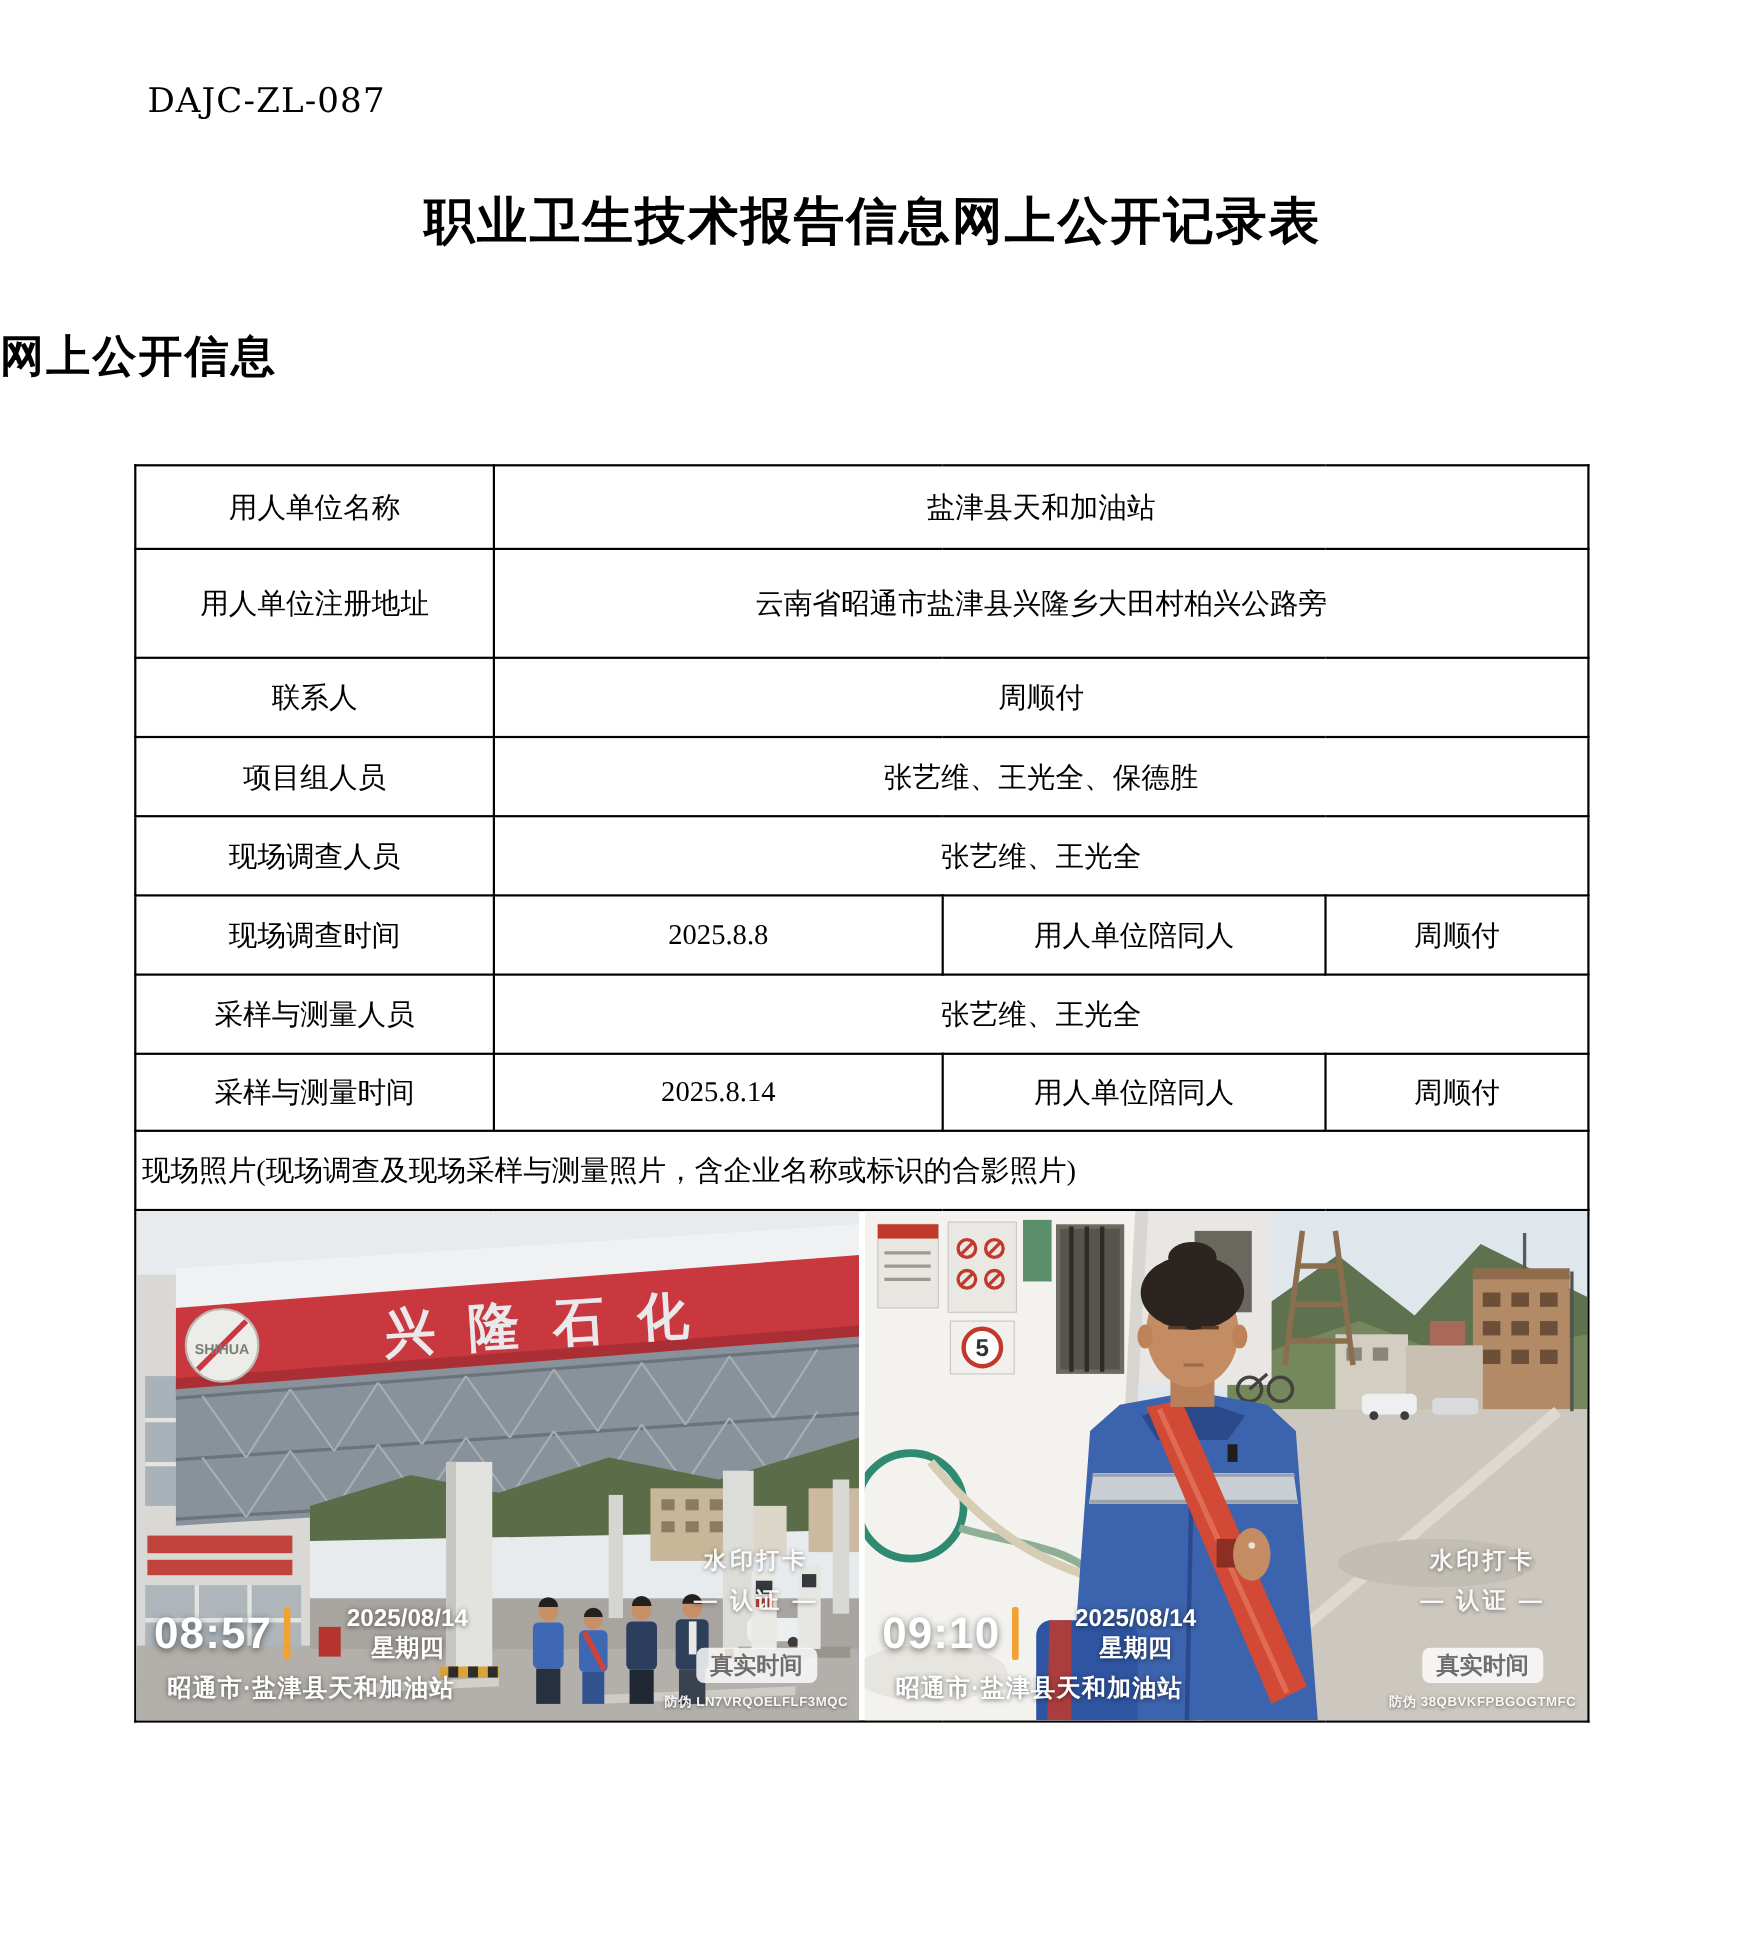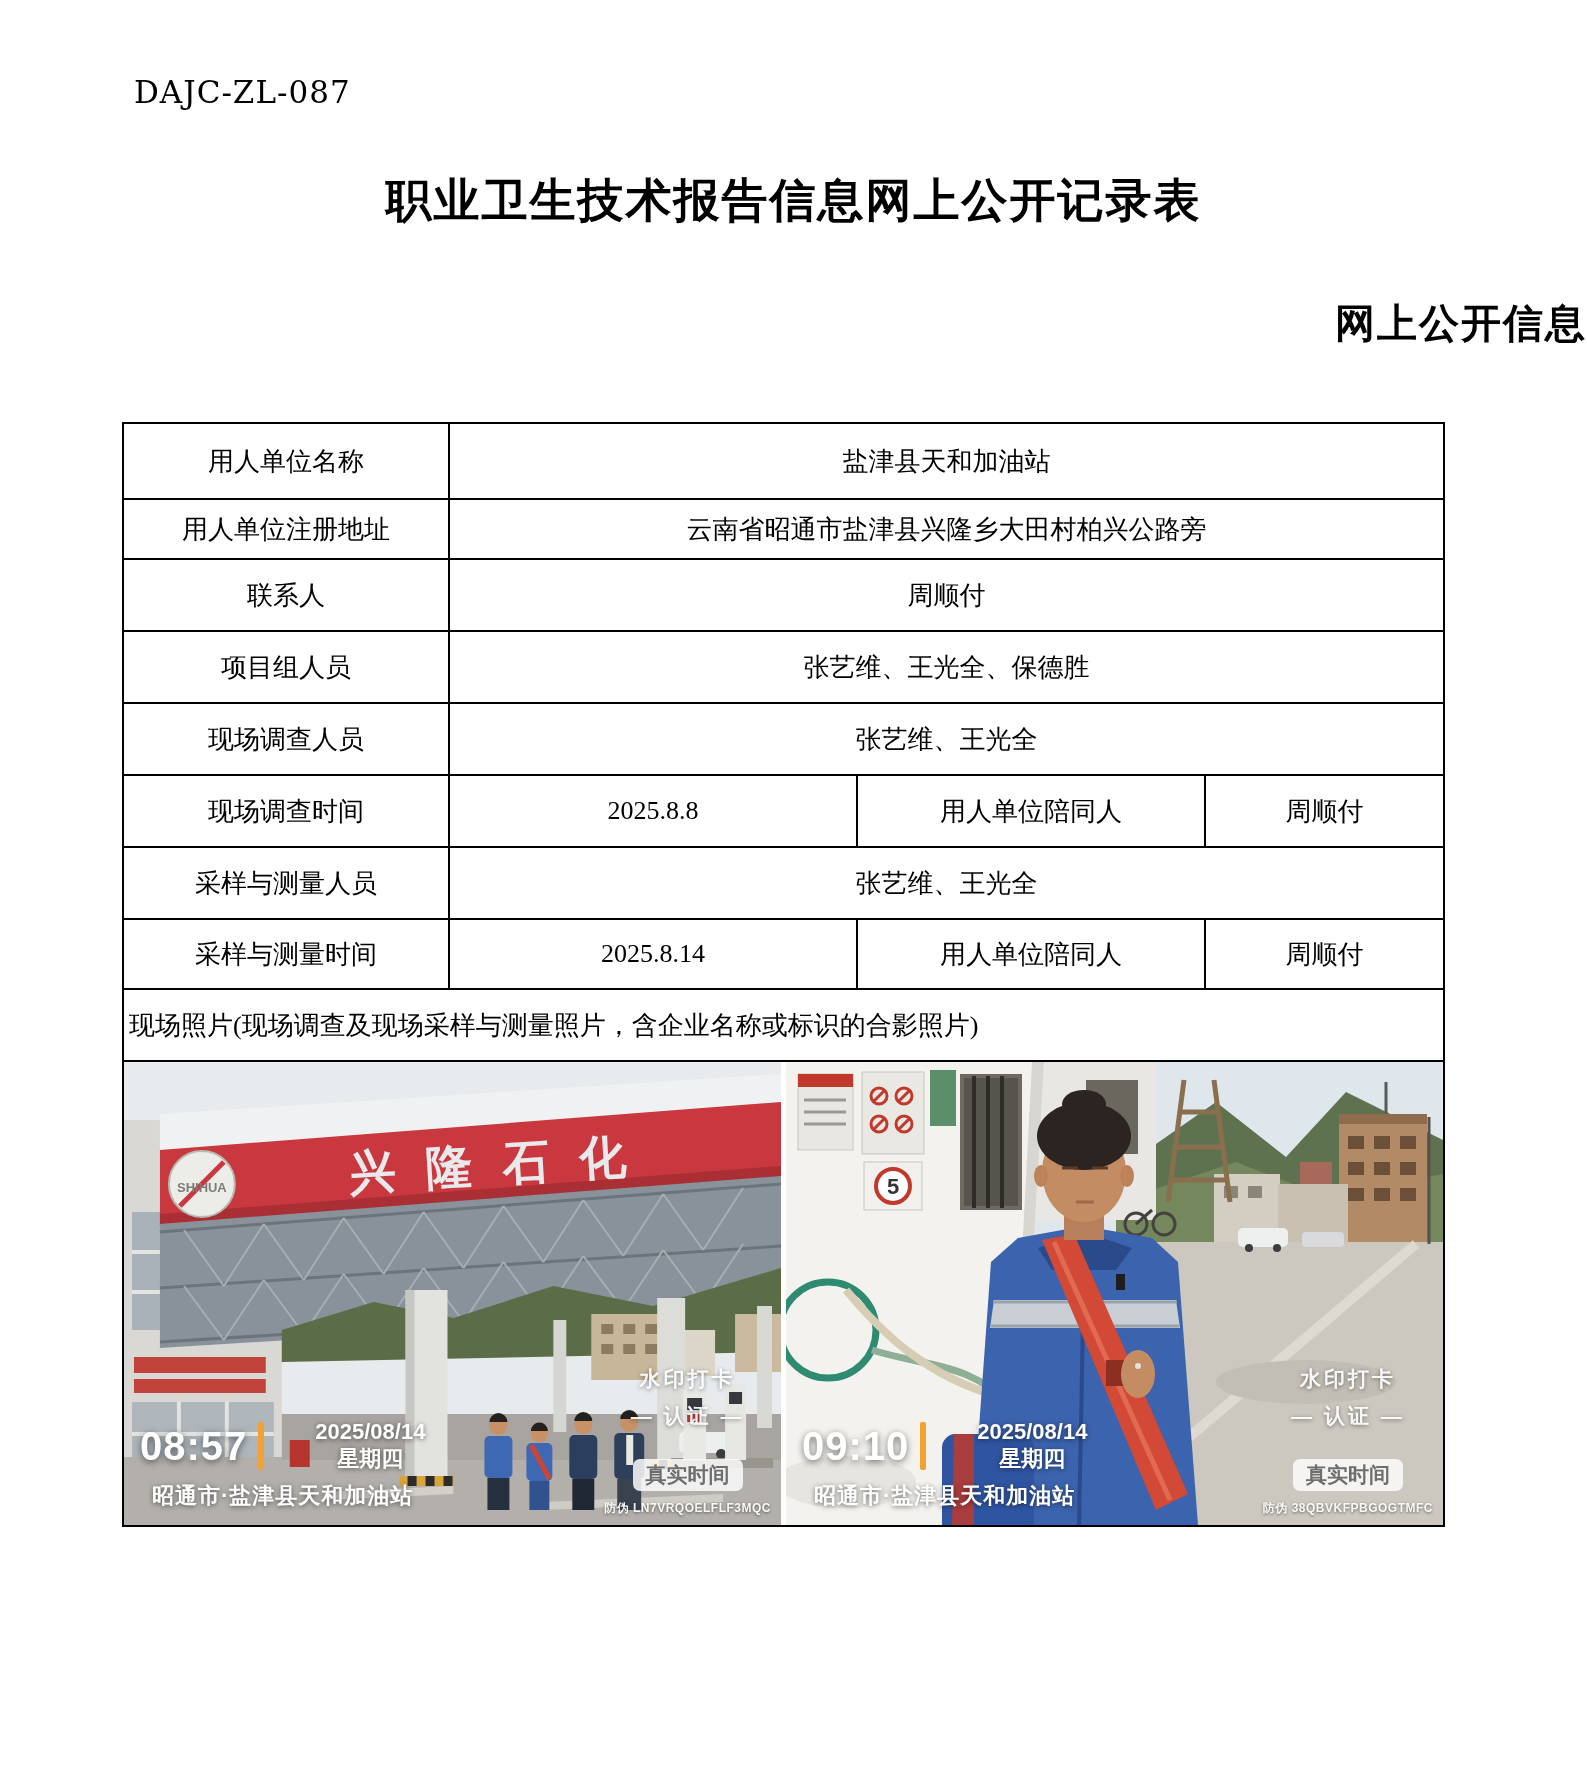--- a/index.html
+++ b/index.html
@@ -15,35 +15,35 @@
     position:absolute; left:134px; top:74px;
     font-size:31px; letter-spacing:1px;
     font-family:"DejaVu Serif","Liberation Serif",serif;
   }
   .doc-title {
     position:absolute; left:0; right:0; top:170px;
     text-align:center; font-size:46px; font-weight:bold; letter-spacing:2px;
   }
   .doc-subtitle {
     position:absolute; left:0; right:0; top:296px;
-    text-align:right; font-size:40px; font-weight:bold; letter-spacing:2px;
+    text-align:left; font-size:40px; font-weight:bold; letter-spacing:2px;
   }
 
   table.record {
     position:absolute; left:122px; top:422px; width:1321px;
     border-collapse:collapse; table-layout:fixed;
   }
   table.record td {
     border:2px solid #000;
     font-size:26px; text-align:center; vertical-align:middle;
     padding:2px 6px; overflow:hidden;
   }
   td.lbl { }
   tr.r1 td { height:76px; }
-  tr.r2 td { height:60px; }
+  tr.r2 td { height:99px; }
   tr.r3 td { height:72px;margin-top:25px; }
   tr.r4 td { height:135px; }
   tr.r5 td { height:72px; }
   tr.r6 td { height:72px; }
   tr.r7 td { height:72px; }
   tr.r8 td { height:72px; }
   tr.r9 td { height:70px; }
   tr.rcap td { height:72px; text-align:left; padding-left:5px; }
   tr.rphotos td { height:463px; padding:0; }
   .report-line { line-height:1.85; }

